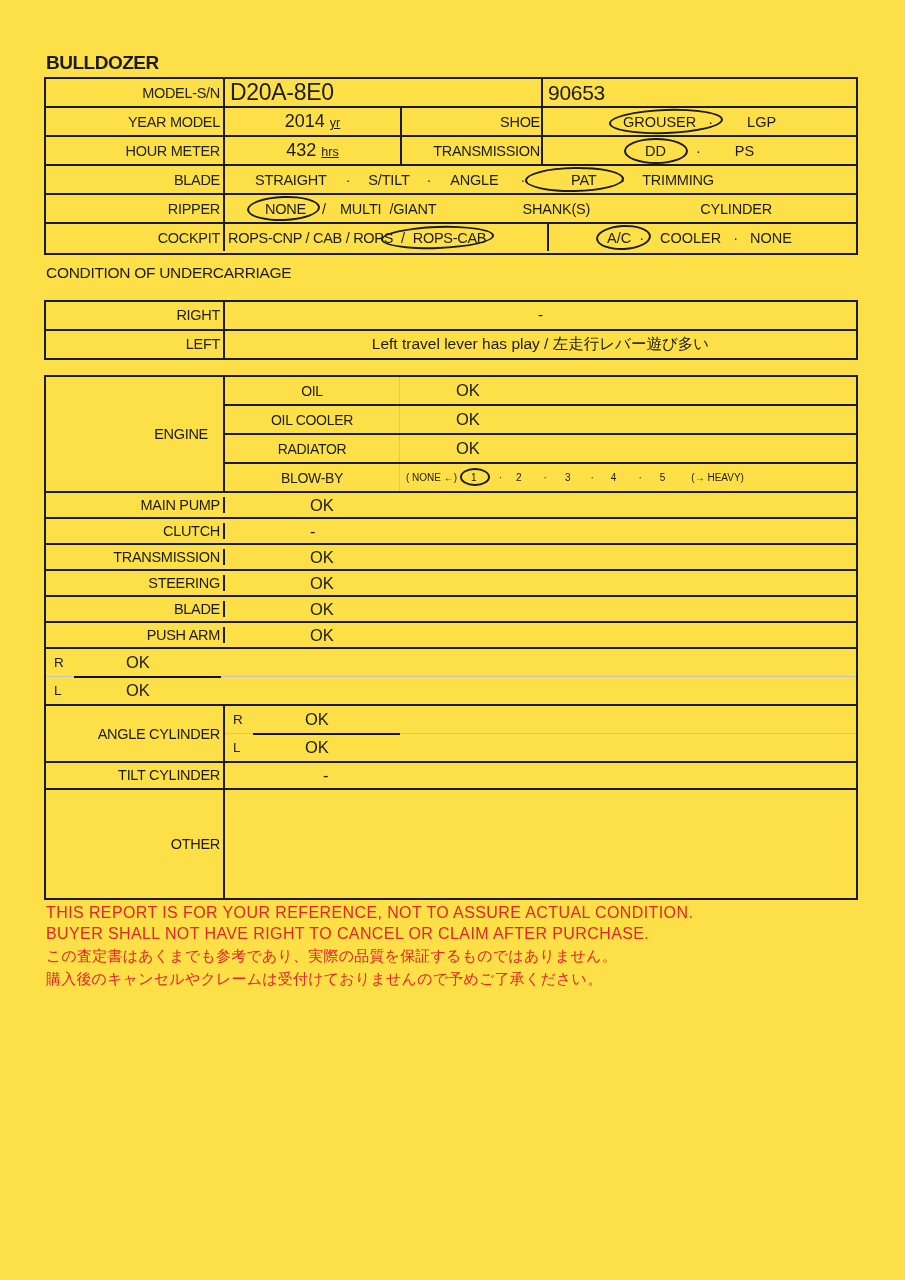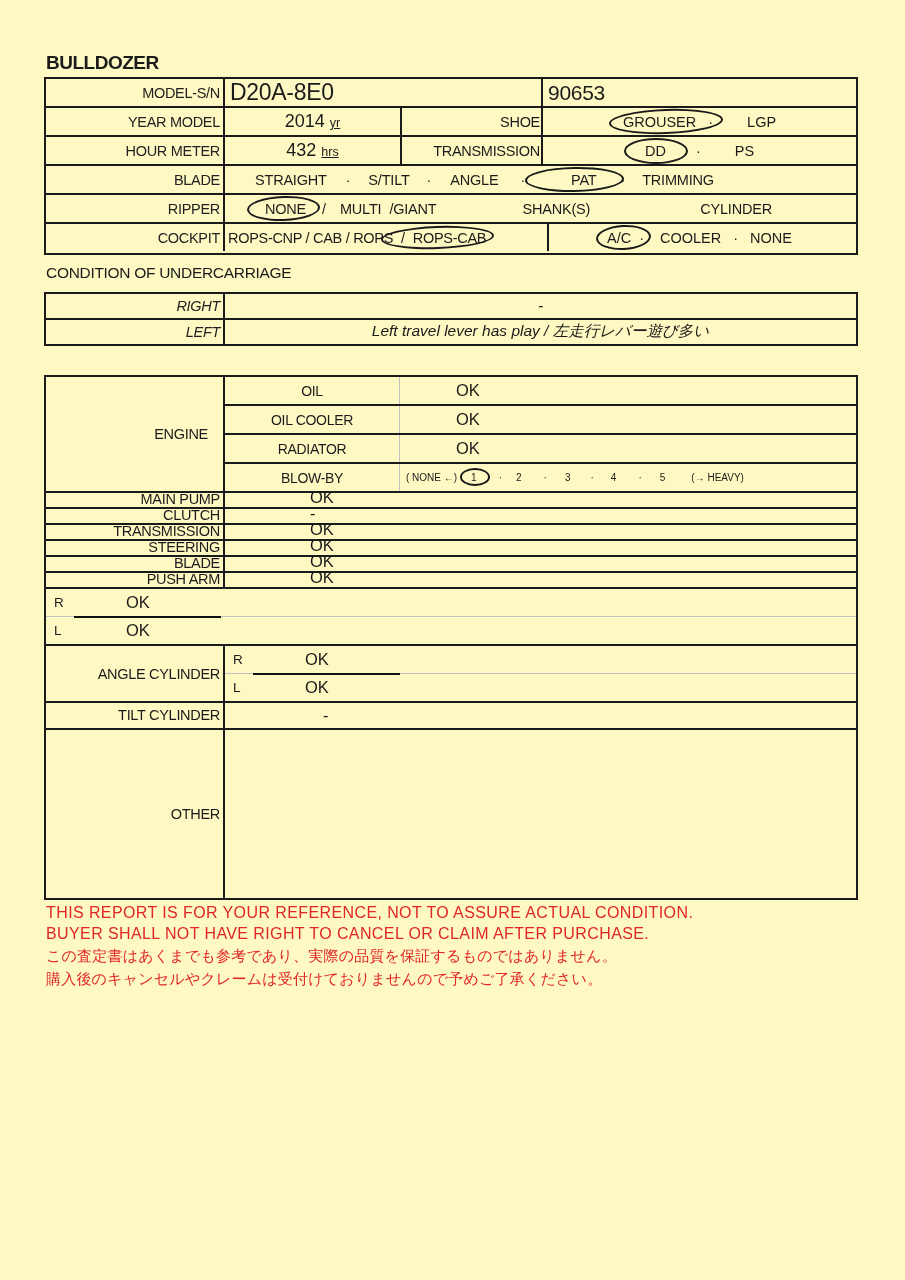--- a/index.html
+++ b/index.html
@@ -1,21 +1,21 @@
 <!DOCTYPE html>
 <html><head>
 <meta charset="utf-8">
 <style>
   * { box-sizing: border-box; margin: 0; padding: 0; }
   html, body { background: #ffffff; }
   .page {
     position: relative;
     width: 905px;
     height: 1280px;
-    background: #fef9c3;
+    background: #fde047;
     font-family: "Liberation Sans", "DejaVu Sans", sans-serif;
     color: #1b1b1b;
     overflow: hidden;
   }
   .title {
     position: absolute;
     left: 46px; top: 52px;
     font-size: 19px;
     font-weight: 700;
     letter-spacing: -0.5px;
@@ -61,21 +61,21 @@
   .cockpit-cell { width: 324px; border-right: 2px solid #1b1b1b; padding-left: 3px; font-size: 14.5px; letter-spacing: -0.3px; }
   .ac-cell { flex: 1; padding-left: 58px; font-size: 14.5px; }
   
   .heading {
     position: absolute;
     left: 46px; top: 264px;
     font-size: 15.5px;
     letter-spacing: -0.3px;
   }
   
-  .t2 { top: 292px; height: 54px; font-style: italic; }
+  .t2 { top: 300px; height: 60px; }
   .t2 .row { height: 30px; }
   .t2 .row:last-child { height: 29px; }
   .t2 .uc-val { flex: 1; justify-content: center; font-size: 15.5px; }
   
   .t3 { top: 375px; height: 525px; }
   .engine-block { display: flex; height: 116px; border-bottom: 2px solid #1b1b1b; }
   .eng-lab {
     width: 179px; border-right: 2px solid #1b1b1b;
     display: flex; align-items: center; justify-content: flex-end;
     padding-right: 15px; font-size: 14.5px; letter-spacing: -0.3px;
@@ -84,21 +84,21 @@
   .eng-row { flex: 1; display: flex; align-items: center; border-bottom: 2px solid #1b1b1b; }
   .eng-row:last-child { border-bottom: none; }
   .eng-sublab {
     width: 175px; height: 100%;
     border-right: 1px solid #c2c2c2;
     display: flex; align-items: center; justify-content: center;
     font-size: 14px; letter-spacing: -0.3px;
   }
   .eng-val { flex: 1; padding-left: 56px; font-size: 16.5px; }
   .blow-val { flex: 1; display: flex; align-items: center; padding-left: 6px; font-size: 10px; }
-  .std-row { display: flex; height: 16px; border-bottom: 2px solid #1b1b1b; align-items: flex-end; }
+  .std-row { display: flex; height: 26px; border-bottom: 2px solid #1b1b1b; align-items: center; }
   .lab3 {
     width: 179px; border-right: 2px solid #1b1b1b;
     display: flex; align-items: center; justify-content: flex-end;
     padding-right: 3px; font-size: 14.5px; letter-spacing: -0.3px;
   }
   .val3 { flex: 1; display: flex; align-items: center; padding-left: 85px; font-size: 16.5px; }
   .cyl-block { display: flex; height: 57px; border-bottom: 2px solid #1b1b1b; }
   .cyl-rows { flex: 1; display: flex; flex-direction: column; }
   .cyl-row { flex: 1; position: relative; display: flex; align-items: center; }
   .cyl-row.r-sub { border-bottom: 1px solid #c2c2c2; }

